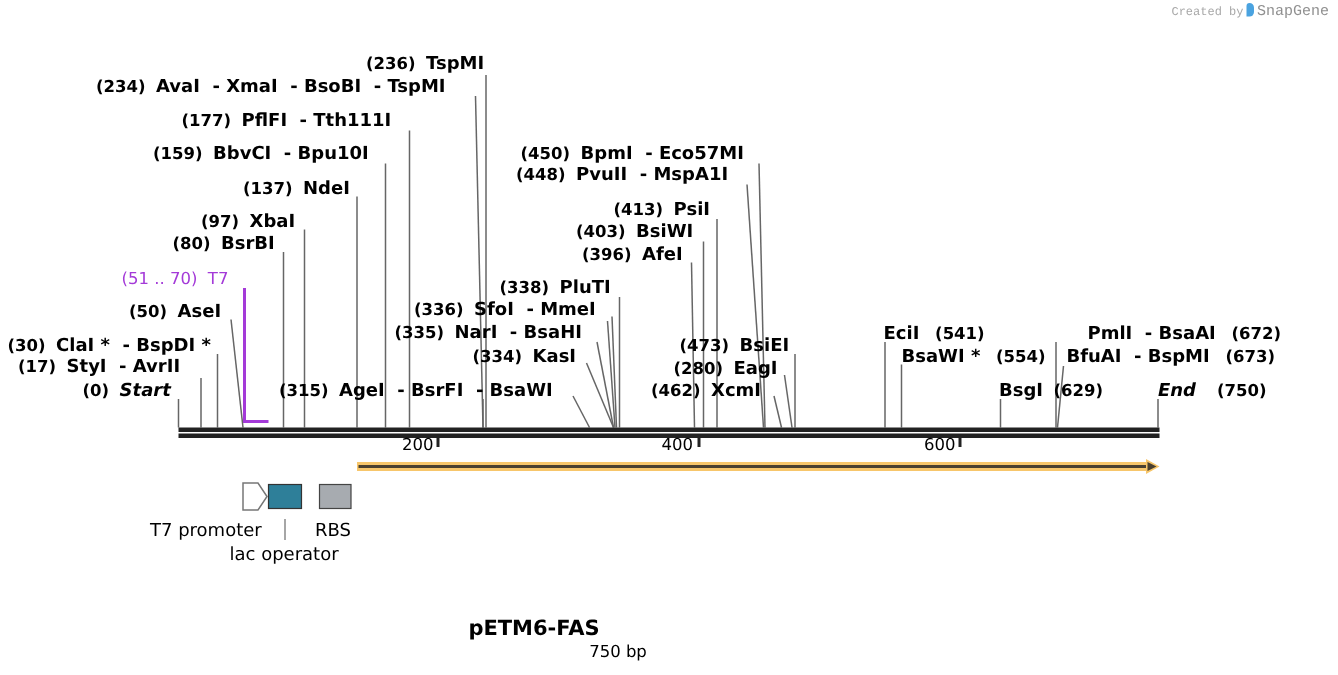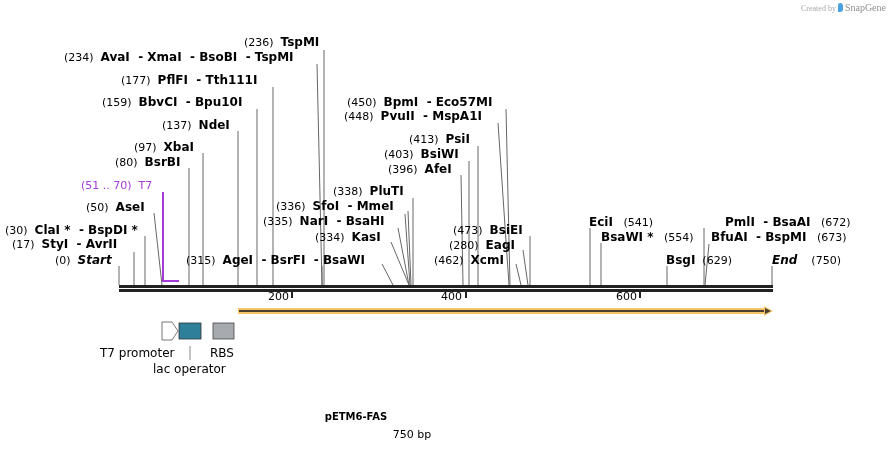--- a/index.html
+++ b/index.html
@@ -1,27 +1,27 @@
 <!DOCTYPE html>
 <html><head>
 <meta charset="utf-8">
 <style>
   html,body{margin:0;padding:0;background:#fff;}
   body{width:892px;height:450px;position:relative;overflow:hidden;font-family:"DejaVu Sans",sans-serif;color:#000;}
-  .credit{position:absolute;right:6px;top:2px;font-size:8px;color:#a8a8a8;font-family:Liberation Serif, serif;margin-left:24px;}
+  .credit{position:absolute;right:6px;top:2px;font-size:8px;color:#a8a8a8;font-family:Liberation Mono, monospace;margin-left:24px;}
   .credit .sg{font-size:10px;color:#909090;}
   .credit .logo{display:inline-block;width:5px;height:9px;background:#4aa3e0;border-radius:2px 3px 3px 0;vertical-align:-1px;margin:0 2px;}
   .lbl{position:absolute;font-size:11px;white-space:nowrap;line-height:13px;}
-  .lbl .pos{font-weight:normal;text-align:center;}
+  .lbl .pos{font-weight:bold;text-align:center;}
   .lbl b{font-weight:bold;font-size:12px;}
   .lbl i{font-weight:bold;font-size:12px;}
   .t7{color:#a43ad8;}
   svg{position:absolute;left:0;top:0;}
   .feat-label{position:absolute;font-size:12px;white-space:nowrap;}
-  .title{position:absolute;left:0;width:712px;text-align:center;top:411px;font-weight:bold;font-size:10px;}
+  .title{position:absolute;left:0;width:712px;text-align:center;top:411px;font-weight:bold;font-size:14px;}
   .sub{position:absolute;left:0;width:824px;text-align:center;top:428px;font-size:11px;}
   .tick{position:absolute;font-size:11px;}
 </style>
 </head>
 <body>
 
 <div class="credit">
   <span>Created by</span><span class="logo"></span><span class="sg">SnapGene</span>
 </div>
 

